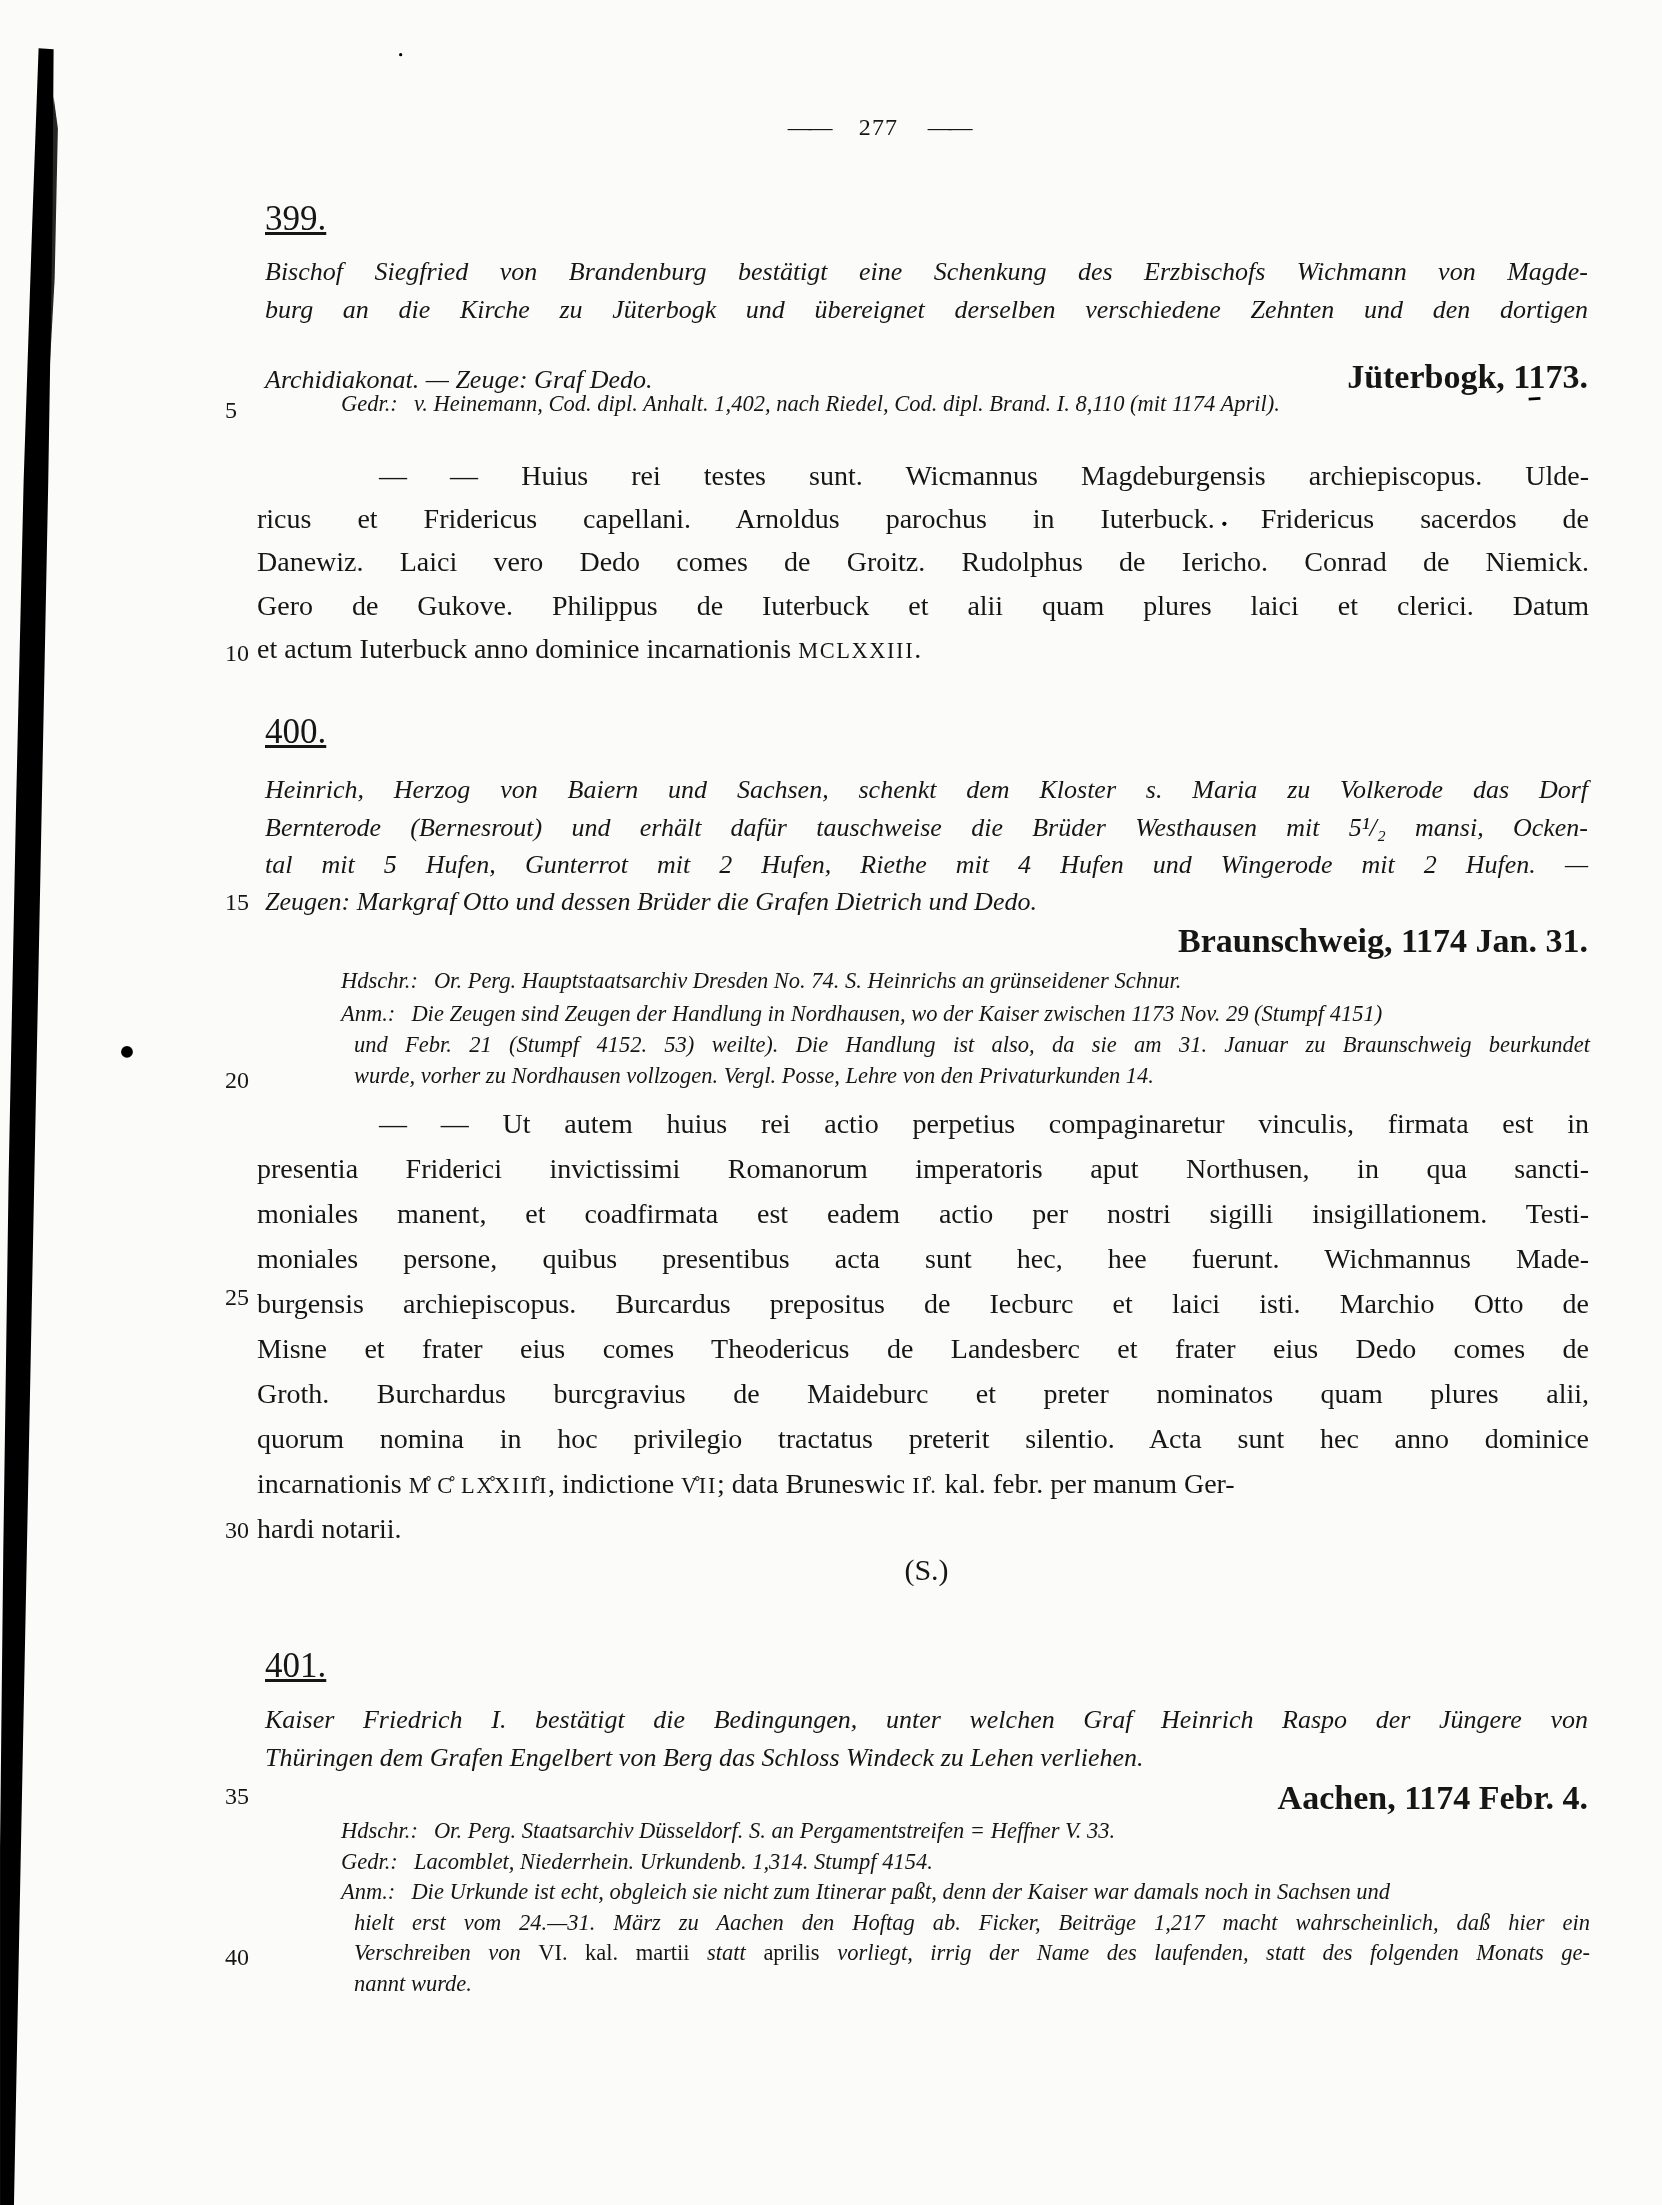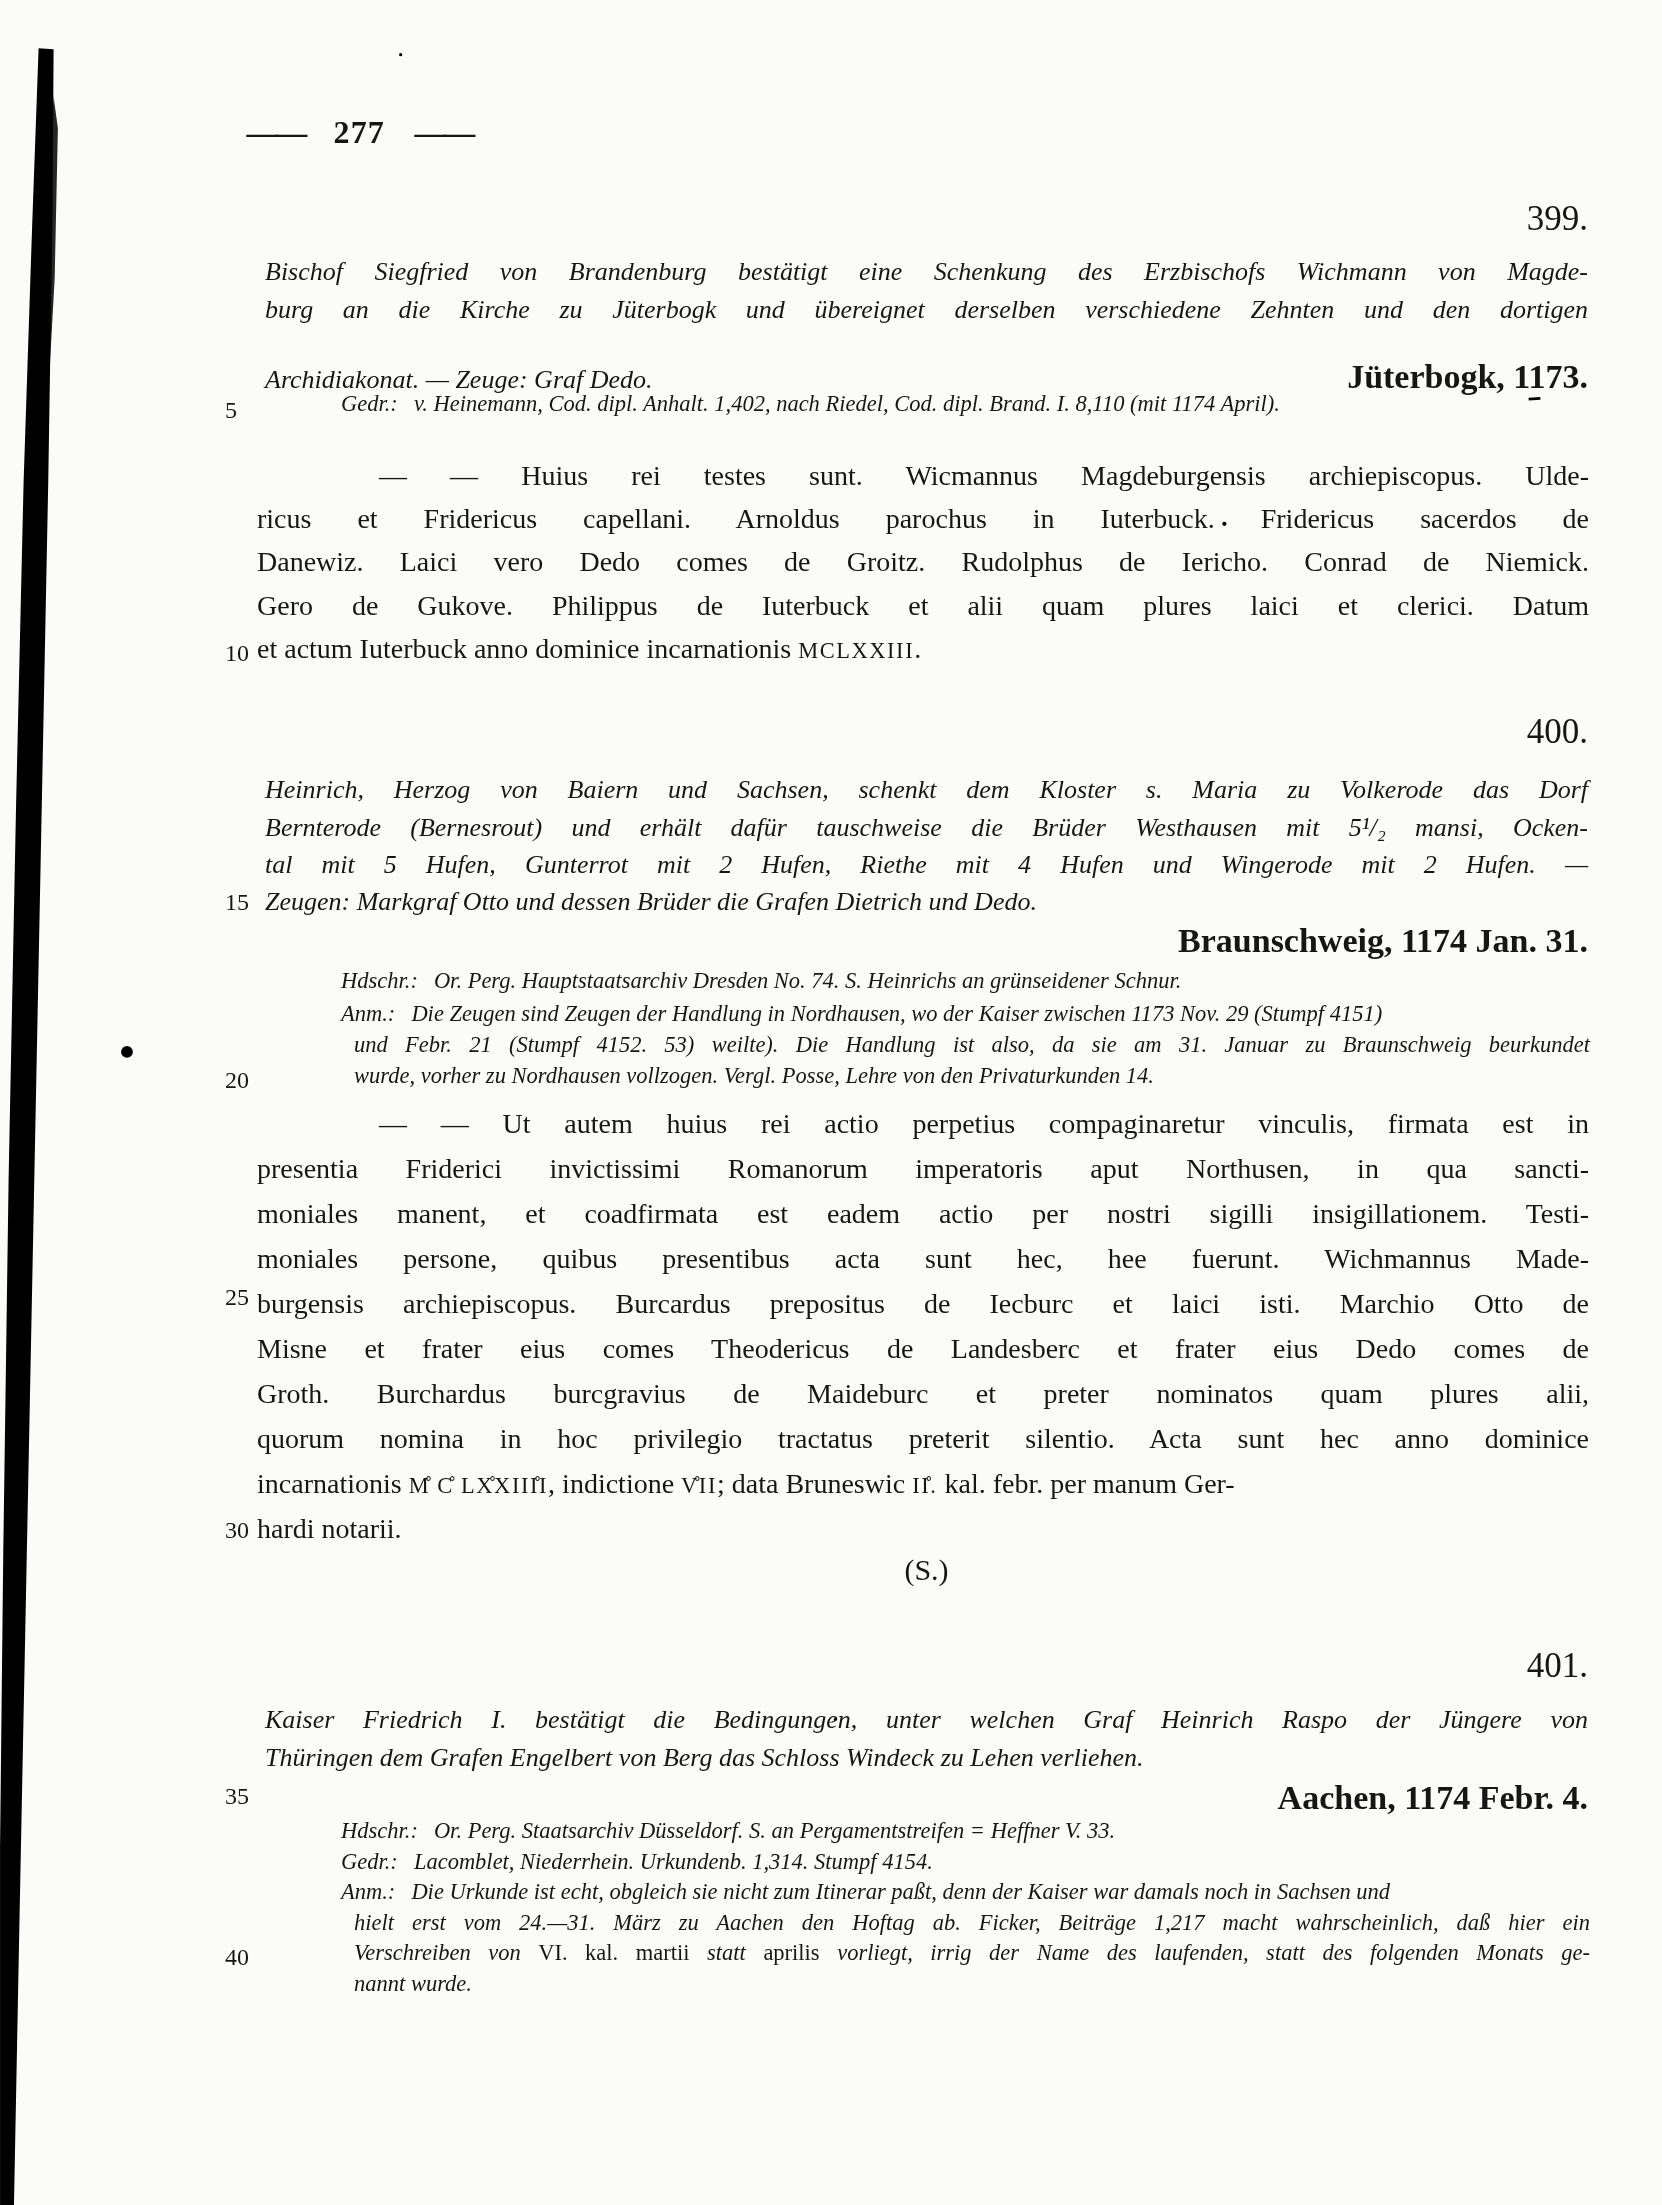--- a/index.html
+++ b/index.html
@@ -6,24 +6,24 @@
   body{
     width:1662px;height:2205px;
     background:#fbfbf9;
     position:relative;
     font-family:"Liberation Serif",serif;
     color:#161616;
     overflow:hidden;
   }
   .abs{position:absolute;}
   
-  .hdr{left:217px;top:114px;width:1323px;font-size:32px;letter-spacing:1.1px;font-weight:bold;}
+  .hdr{left:217px;top:114px;width:1323px;text-align:center;font-size:24px;letter-spacing:1.1px;}
   .hdr .rule{display:inline-block;margin:0 29.5px;letter-spacing:-3.2px;}
   
-  .eh{left:265px;width:1323px;text-align:right;font-size:35px;}
+  .eh{left:265px;width:1323px;text-align:left;font-size:35px;text-decoration:underline;}
   
   .sum{left:265px;width:1323px;font-style:italic;font-size:26px;line-height:32px;}
   .just{text-align:justify;text-align-last:justify;}
   .sumrow{display:flex;justify-content:space-between;align-items:baseline;margin-top:30px;}
   .pd{font-style:normal;font-weight:bold;font-size:34px;white-space:nowrap;}
   .daterow{left:265px;width:1323px;text-align:right;}
   
   .note{left:313px;width:1276px;font-style:italic;font-size:22.5px;white-space:nowrap;margin-left:28px;}
   .notec{left:354px;width:1236px;font-style:italic;font-size:22.5px;}
   .nlabel{margin-right:16px;}

